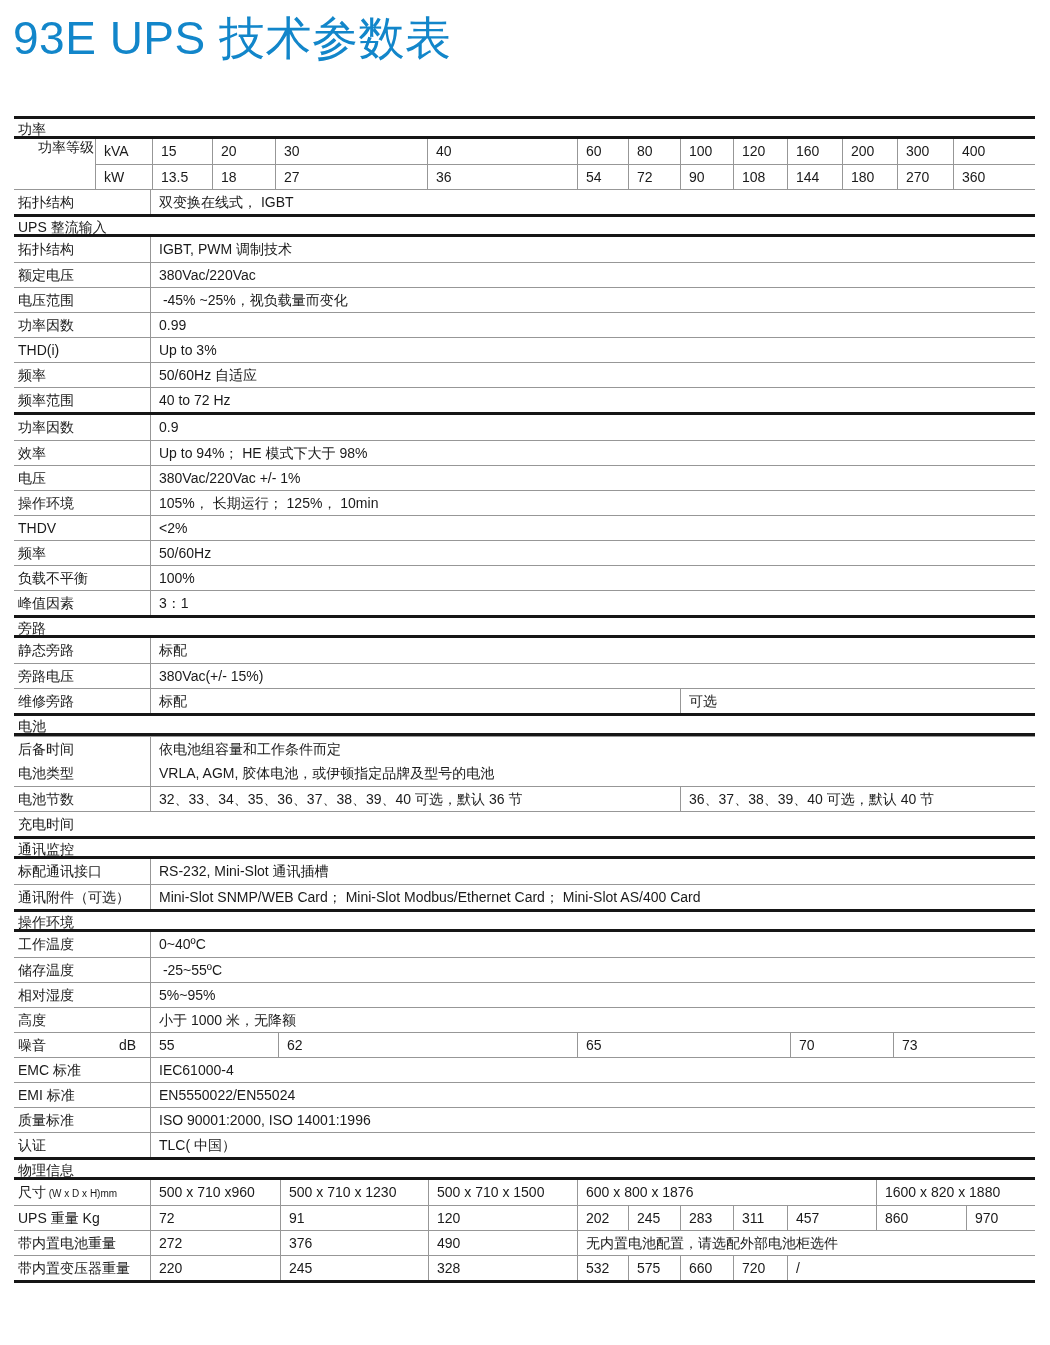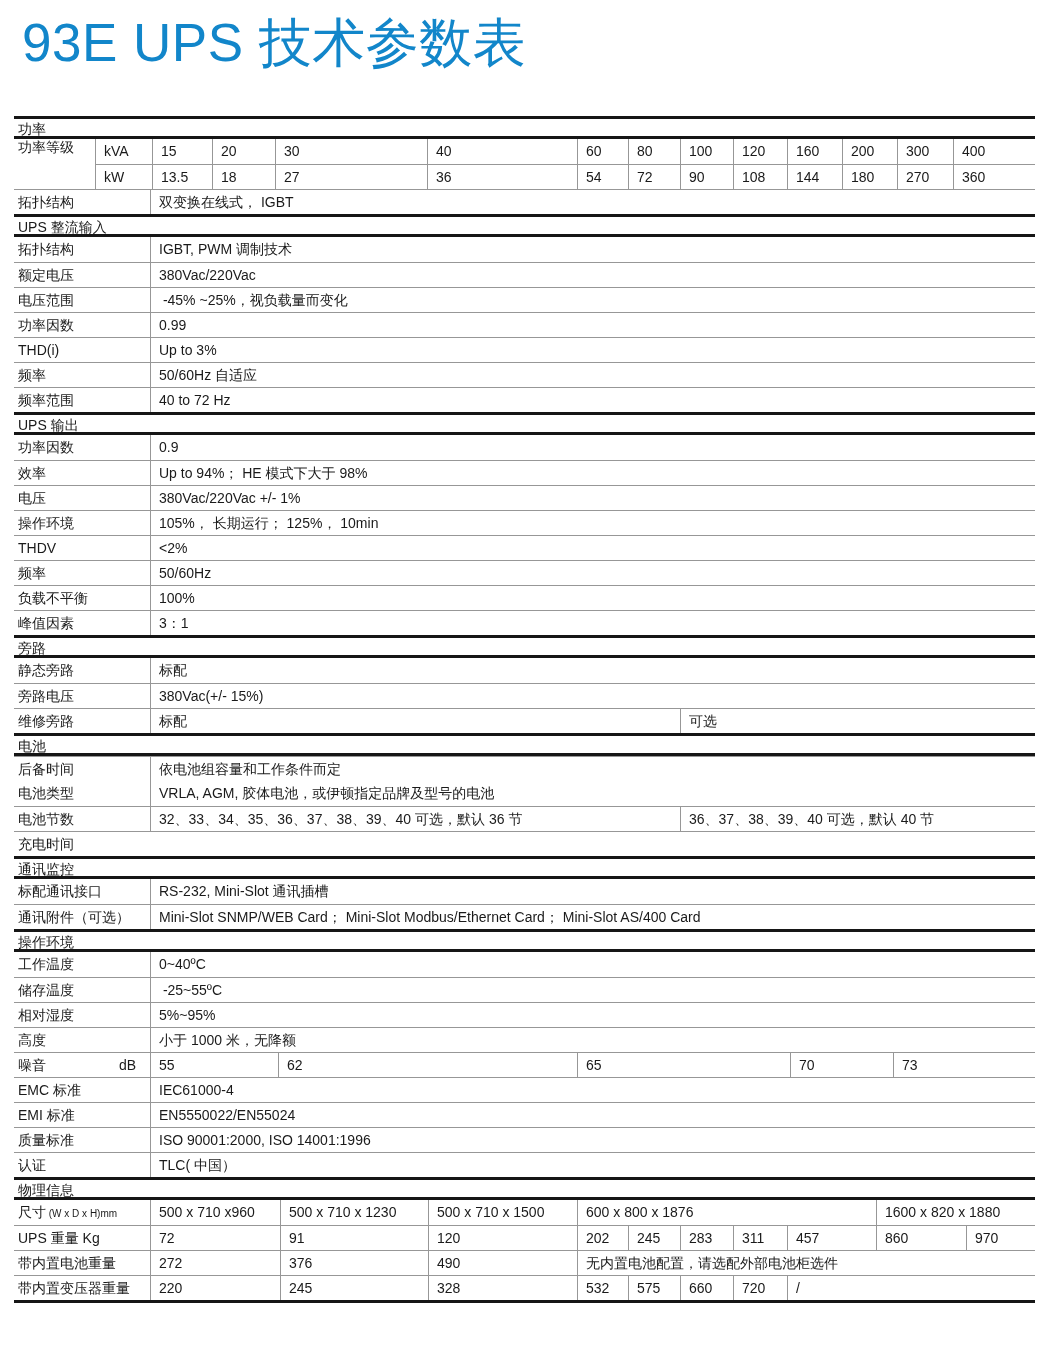--- a/index.html
+++ b/index.html
@@ -4,33 +4,33 @@
 <style>
   * { box-sizing: border-box; margin: 0; padding: 0; }
   html, body { background: #ffffff; }
   body {
     width: 1050px; height: 1345px;
     font-family: "Liberation Sans", "DejaVu Sans", sans-serif;
     color: #1a1a1a;
   }
   .page { position: relative; width: 1050px; height: 1345px; overflow: hidden; background: #fff; }
   .title {
-    position: absolute; left: 22px; top: 8px;
-    font-size: 53px; font-weight: 400; color: #1286ca;
+    position: absolute; left: 13px; top: 8px;
+    font-size: 46px; font-weight: 400; color: #1286ca;
     letter-spacing: 0.5px; white-space: nowrap;
   }
   .spec-table {
     position: absolute; left: 14px; top: 116px; width: 1021px;
     border-bottom: 3px solid #161616;
     font-size: 14px;
   }
   .sec { border-top: 3px solid #161616; }
   .sh { height: 20px; line-height: 20px; padding-left: 4px; border-bottom: 3px solid #161616; white-space: nowrap; }
   .r { display: flex; height: 25px; line-height: 24px; }
-  .r2 { display: flex; }
+  .r2 { display: flex; margin-left: 20px; }
   .sep { border-top: 1px solid #979797; }
   .c { padding-left: 8px; white-space: nowrap; overflow: hidden; }
   .lab { padding-left: 4px; }
   .bl { border-left: 1px solid #979797; }
   .grid2 { width: 940px; }
   .grid2 .sep { border-top: 1px solid #979797; justify-content: space-between; }
   .sm { font-size: 10px; }
   .nz { display: flex; justify-content: space-between; padding-right: 14px; }
 </style>
 </head>
@@ -111,21 +111,20 @@
         <div class="c lab" style="width:136px">频率</div>
         <div class="c bl" style="width:885px">50/60Hz 自适应</div>
       </div>
       <div class="r sep">
         <div class="c lab" style="width:136px">频率范围</div>
         <div class="c bl" style="width:885px">40 to 72 Hz</div>
       </div>
     </section>
 
     <section class="sec">
-      <div class="sh">UPS 输出</div>
       <div class="r">
         <div class="c lab" style="width:136px">功率因数</div>
         <div class="c bl" style="width:885px">0.9</div>
       </div>
       <div class="r sep">
         <div class="c lab" style="width:136px">效率</div>
         <div class="c bl" style="width:885px">Up to 94%； HE 模式下大于 98%</div>
       </div>
       <div class="r sep">
         <div class="c lab" style="width:136px">电压</div>

